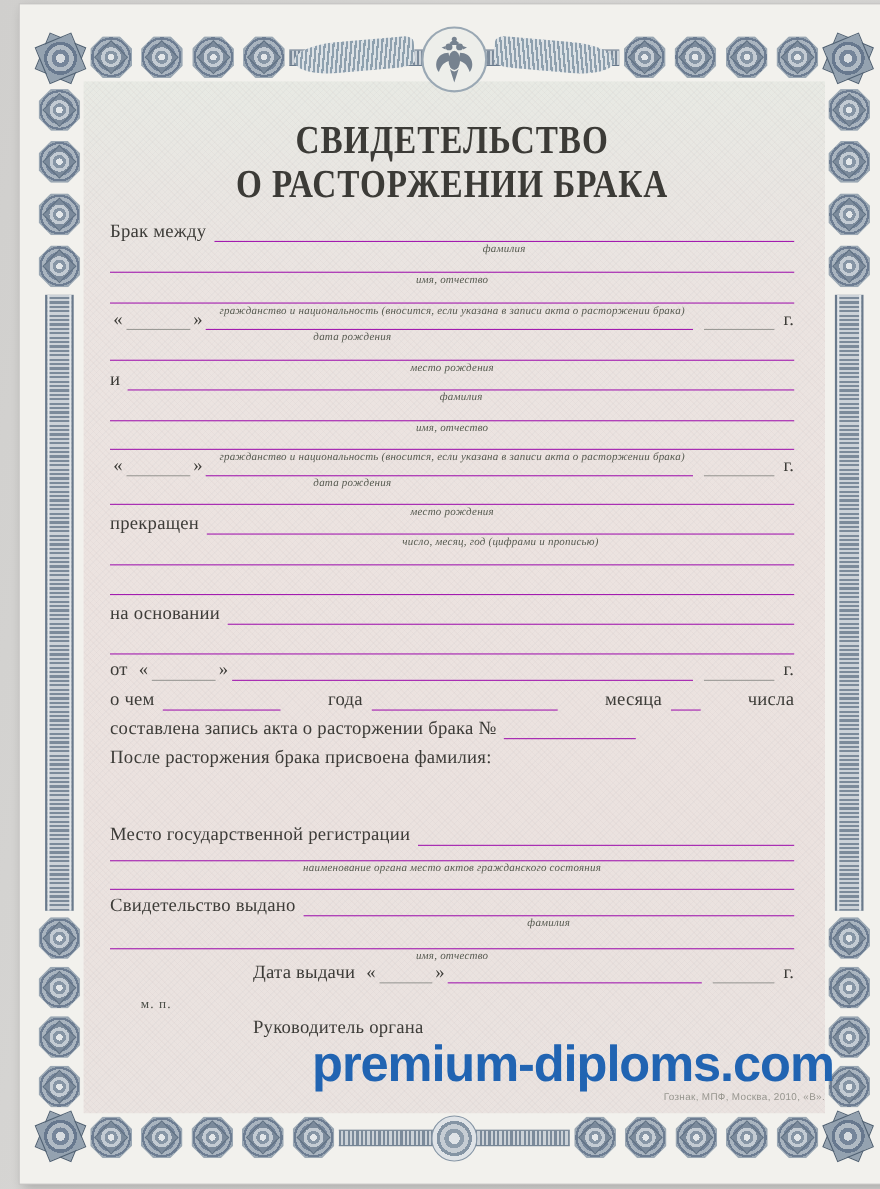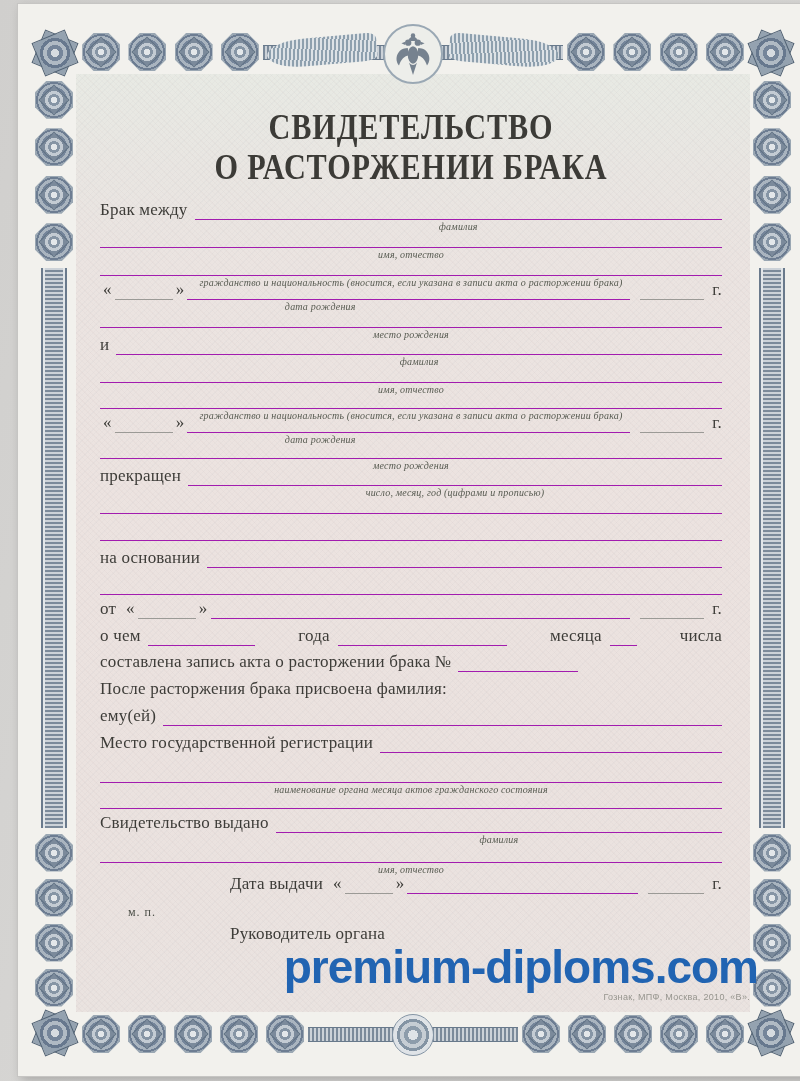--- a/index.html
+++ b/index.html
@@ -290,31 +290,27 @@
       <span class="fill" style="flex:0.35"></span>
       <span class="mid" style="padding-right:0">числа</span>
     </div>
     <div class="row" style="top:647px">
       <span class="pre">составлена запись акта о расторжении брака №</span>
       <span class="fill fixed"></span>
     </div>
     <div class="row text-only" style="top:675px">
       <span class="pre">После расторжения брака присвоена фамилия:</span>
     </div>
-    <div class="row" style="top:701px">
-      <span class="pre">ему(ей)</span>
-      <span class="fill"></span>
-    </div>
-    <div class="row" style="top:728px">
+    <div class="row" style="top:744px">
       <span class="pre">Место государственной регистрации</span>
       <span class="fill"></span>
     </div>
     <div class="row" style="top:758px">
       <span class="fill">
-          <span class="sublabel">наименование органа месяца актов гражданского состояния</span>
+          <span class="sublabel">наименование органа место актов гражданского состояния</span>
         </span>
     </div>
     <div class="row" style="top:784px">
         <span class="fill"></span>
       </div>
     <div class="row" style="top:808px">
       <span class="pre">Свидетельство выдано</span>
       <span class="fill">
           <span class="sublabel">фамилия</span>
         </span>

